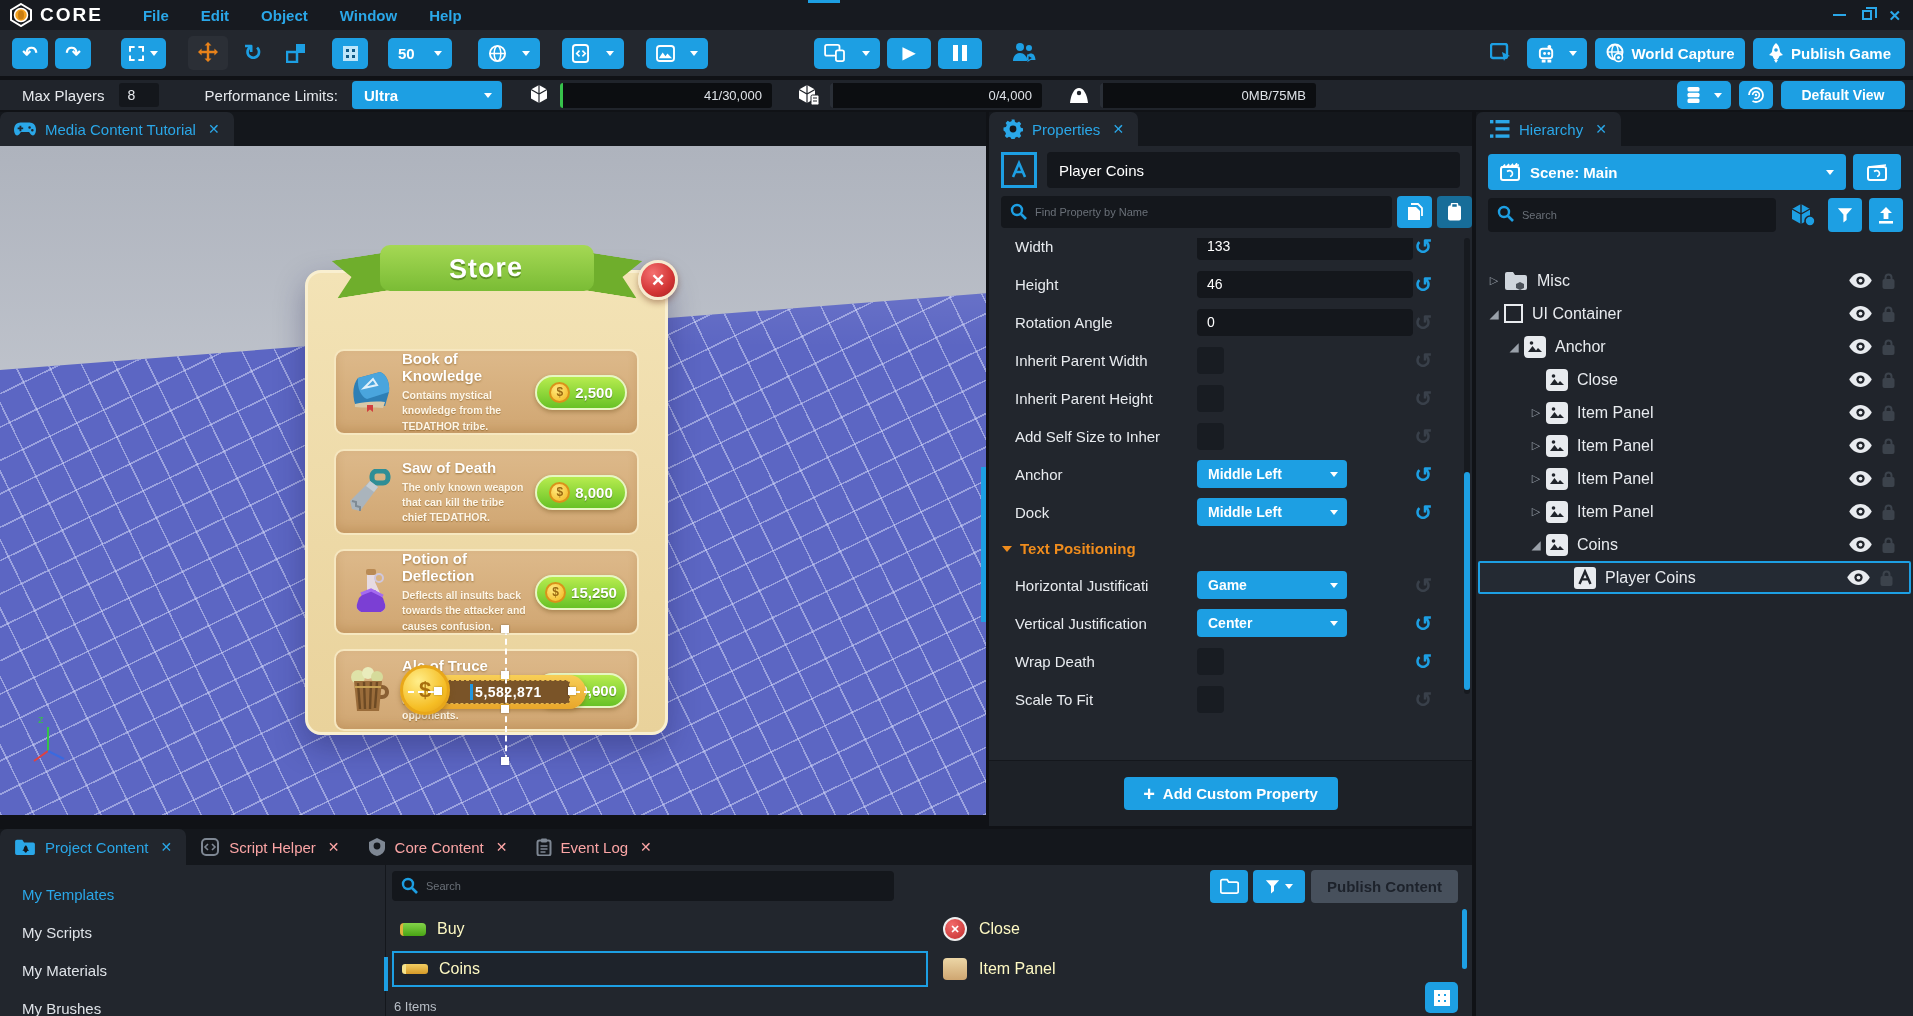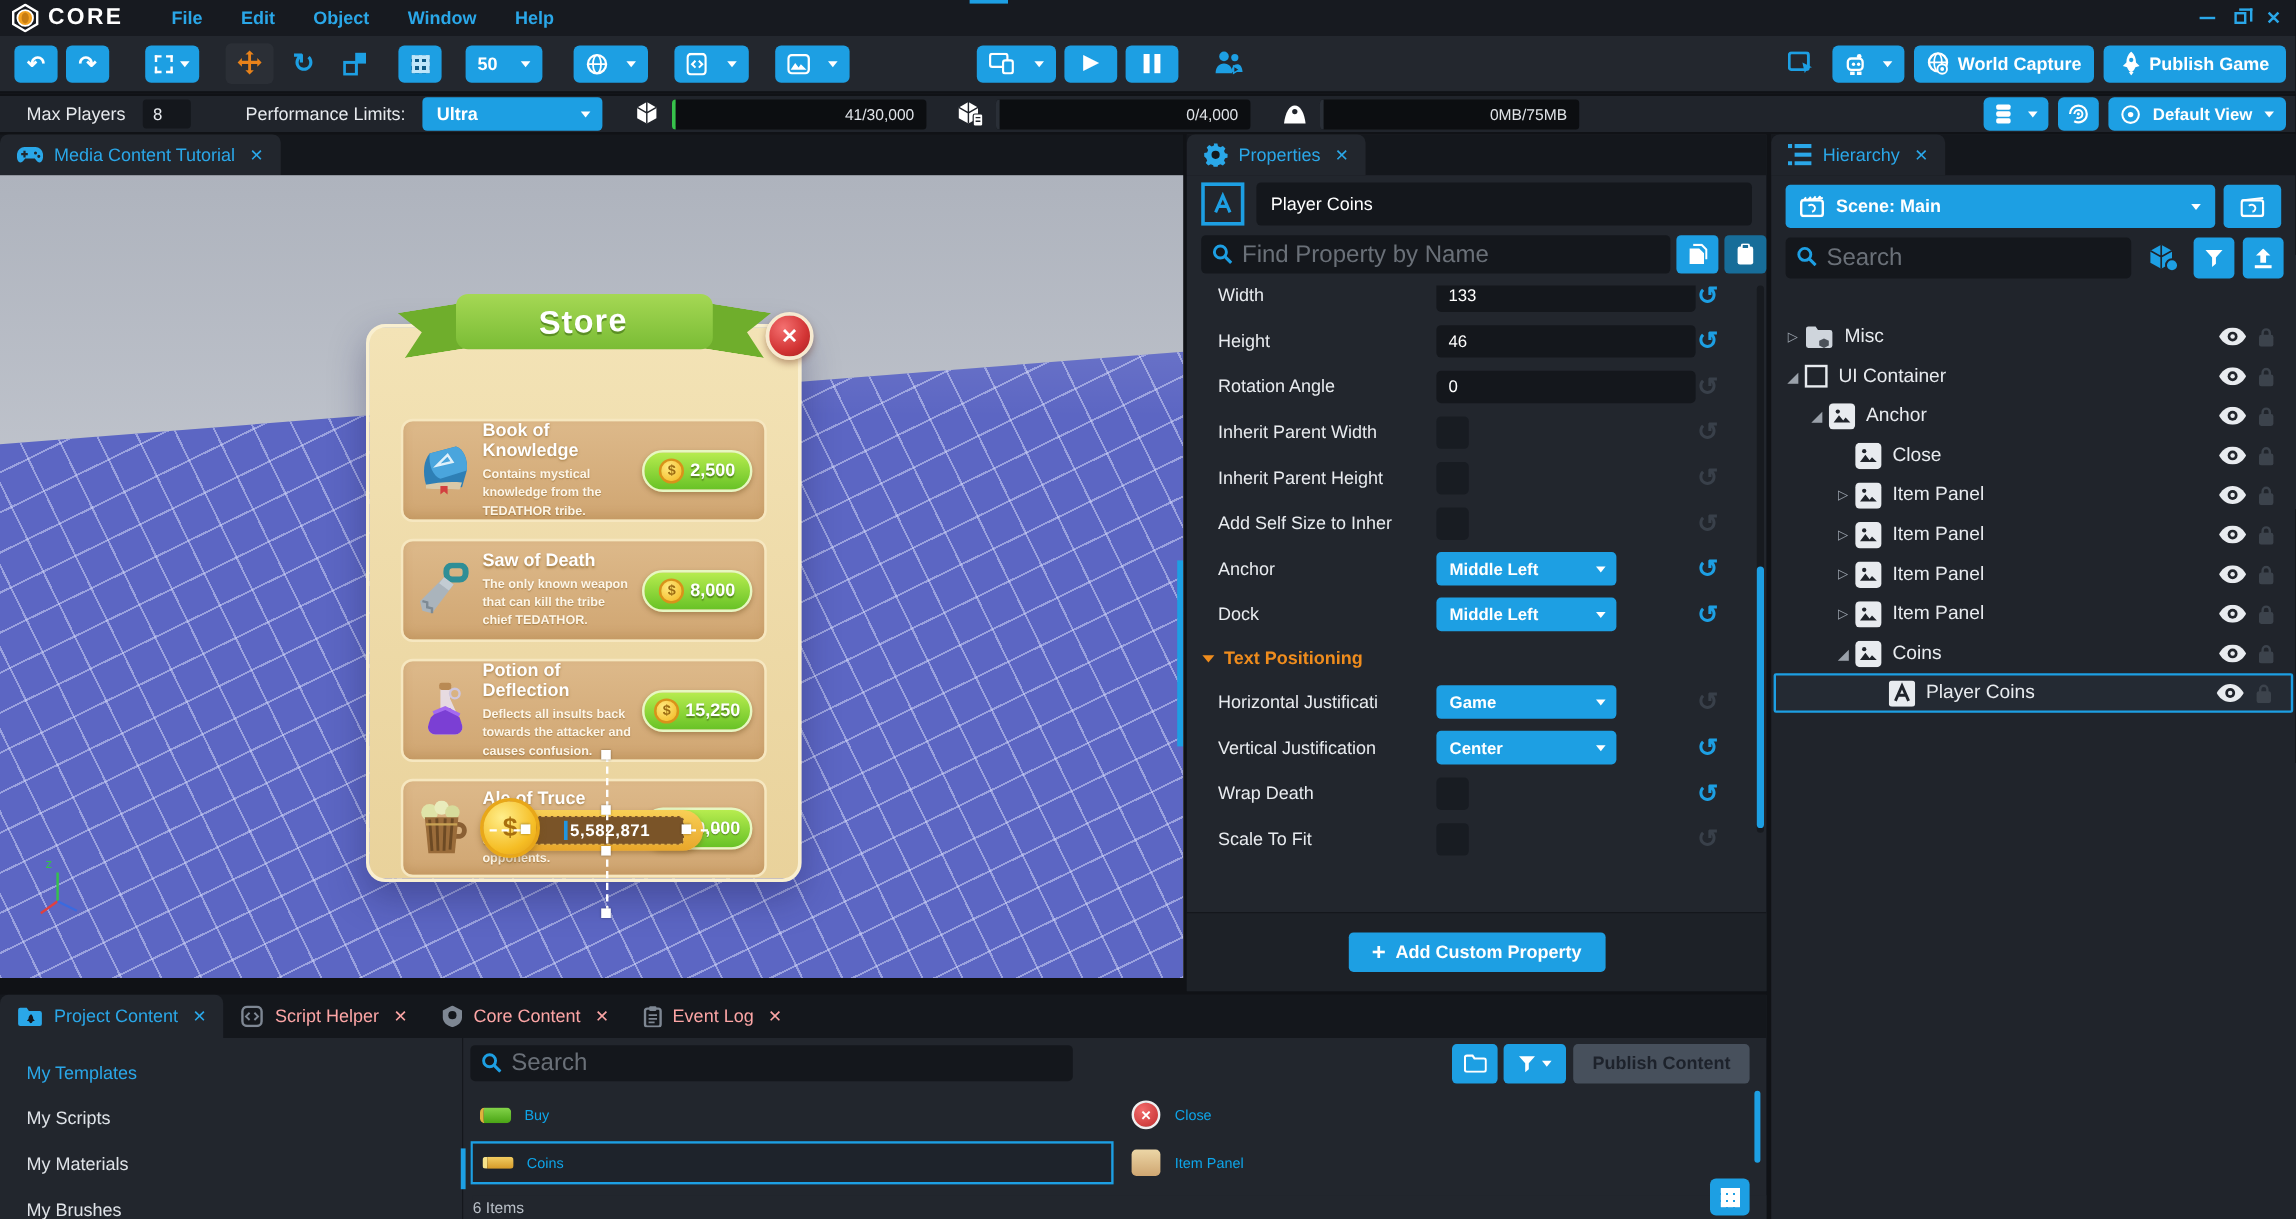--- a/index.html
+++ b/index.html
@@ -84,21 +84,21 @@
   .cursorbar{width:3px;height:16px;background:#2196e0;}
   .bigcoin{position:absolute;left:92px;top:392px;width:50px;height:50px;border-radius:50%;background:radial-gradient(circle at 35% 30%,#ffee8a,#f5bd24 65%,#e09b18);border:3px solid #e8a719;display:flex;align-items:center;justify-content:center;color:#a86f0e;font-weight:800;font-size:22px;z-index:2;box-shadow:0 3px 5px rgba(120,80,20,.4);}
   .selv{position:absolute;left:197px;top:356px;width:0;height:132px;border-left:2px dashed #fff;z-index:5;}
   .selh{position:absolute;top:418px;width:26px;height:0;border-top:2px dashed #fff;z-index:5;}
   .handle{position:absolute;width:8px;height:8px;background:#fff;z-index:6;box-shadow:0 0 2px rgba(0,0,0,.4);}
   
   .namerow{position:absolute;top:40px;left:12px;right:12px;height:36px;display:flex;align-items:center;gap:10px;}
   .aicon{width:36px;height:36px;border:3px solid #1d9fe3;display:flex;align-items:center;justify-content:center;flex:0 0 36px;}
   .nameinput{flex:1;height:36px;background:#14171c;border:none;border-radius:4px;color:#fff;font-size:15px;padding:0 12px;font-family:"Liberation Sans",sans-serif;}
   .searchrow{position:absolute;top:84px;left:12px;right:0;height:32px;display:flex;align-items:center;}
-  .sinput{height:32px;background:#14171c;border:none;border-radius:4px;color:#dfe3e8;font-size:20px;padding:0 10px 0 34px;font-family:"Liberation Sans",sans-serif;}
+  .sinput{height:32px;background:#14171c;border:none;border-radius:4px;color:#dfe3e8;font-size:11px;padding:0 10px 0 34px;font-family:"Liberation Sans",sans-serif;}
   .sinput::placeholder{color:#6a7078;}
   .swrap{position:relative;}
   .swrap .mag{position:absolute;left:9px;top:7px;}
   .minibtn{width:35px;height:32px;border-radius:4px;display:flex;align-items:center;justify-content:center;margin-left:5px;}
   .prows{position:absolute;top:126px;left:0;right:10px;height:500px;overflow:hidden;}
   .prow{display:flex;align-items:center;height:38px;padding:0 30px 0 26px;}
   .plabel{width:182px;font-size:15px;color:#e8ebef;white-space:nowrap;overflow:hidden;flex:0 0 182px;}
   .pinput{width:216px;height:27px;background:#14171c;border:none;border-radius:4px;color:#fff;font-size:14px;padding:0 10px;font-family:"Liberation Sans",sans-serif;}
   .pcheck{width:27px;height:27px;background:#181c22;border-radius:4px;}
   .pdd{width:150px;height:28px;background:#1d9fe3;border-radius:4px;color:#fff;font-weight:bold;font-size:14px;display:flex;align-items:center;justify-content:space-between;padding:0 9px 0 11px;}
@@ -135,21 +135,21 @@
   .sbitem.on{color:#2aa7e8;}
   .sb-thumb{position:absolute;left:384px;top:92px;width:4px;height:34px;background:#1d9fe3;}
   .bcontent{position:absolute;left:392px;right:0;top:0;bottom:0;}
   .bsearchrow{position:absolute;top:5px;left:0;right:14px;height:32px;display:flex;align-items:center;}
   .publish{height:33px;background:#47505c;border-radius:4px;color:#1d222b;font-weight:bold;font-size:15px;display:flex;align-items:center;justify-content:center;padding:0 16px;margin-left:6px;}
   .blist{position:absolute;top:42px;left:0;right:0;bottom:20px;overflow:hidden;}
   .lrow{position:absolute;height:36px;display:flex;align-items:center;gap:11px;padding:0 8px;}
   .lrow.c1{left:0;width:536px;}
   .lrow.c2{left:542px;width:520px;}
   .lrow.sel{border:2px solid #1d9fe3;background:#1e232b;}
-  .llabel{font-size:12px;color:#0ea5e9;}
+  .llabel{font-size:16px;color:#fef9c3;}
   .lico{width:26px;height:26px;display:flex;align-items:center;justify-content:center;flex:0 0 26px;}
   .ico-buy{width:26px;height:13px;border-radius:4px;background:linear-gradient(180deg,#83d349,#49a414);border-left:3px solid #e0b23c;}
   .ico-gold{width:26px;height:10px;border-radius:3px;background:linear-gradient(180deg,#f2cd62,#d69a28);border-left:4px solid #f6e28a;}
   .ico-close{width:24px;height:24px;border-radius:50%;background:radial-gradient(circle at 35% 30%,#f26b6b,#c22d2d);border:2px solid #efefef;color:#fff;font-weight:bold;font-size:11px;display:flex;align-items:center;justify-content:center;}
   .ico-tan{width:24px;height:22px;border-radius:4px;background:linear-gradient(180deg,#ecd6a6,#cfa671);}
   .bstatus{position:absolute;left:2px;right:0;bottom:0;height:20px;background:#22262d;display:flex;align-items:center;font-size:13px;color:#b9bfc7;}
   .gridbtn{position:absolute;right:14px;bottom:3px;width:33px;height:31px;background:#1d9fe3;border-radius:5px;display:flex;align-items:center;justify-content:center;}
   .dots9{width:16px;height:16px;background-image:repeating-linear-gradient(0deg,#fff 0 4px,transparent 4px 6px),repeating-linear-gradient(90deg,#fff 0 4px,transparent 4px 6px);background-blend-mode:multiply;}
   .lscroll{position:absolute;right:5px;top:44px;width:5px;height:60px;background:#1d9fe3;border-radius:3px;}
 </style>
@@ -351,21 +351,21 @@
         </svg>
       <span class="caret"></span>
     </div>
     <div class="b sq" style="width:34px;height:28px;">
       <svg width="18" height="18" viewBox="0 0 18 18">
           <path d="M9 9m-7 0a7 7 0 1 1 14 0 7 7 0 0 1-10.5 6" fill="none" stroke="#fff" stroke-width="1.8"></path>
           <path d="M9 9m-3.4 0a3.4 3.4 0 1 1 6.8 0 3.4 3.4 0 0 1-5 3" fill="none" stroke="#fff" stroke-width="1.6"></path>
           <circle cx="9" cy="9" r="1.2" fill="#fff"></circle>
         </svg>
     </div>
-    <div class="b" style="width:148px;height:28px;justify-content:space-between;padding:0 10px;">
+    <div class="b" style="width:124px;height:28px;justify-content:space-between;padding:0 10px;flex-direction:column;">
       <svg width="17" height="17" viewBox="0 0 18 18">
           <circle cx="9" cy="9" r="7.3" fill="none" stroke="#fff" stroke-width="1.8"></circle>
           <circle cx="9" cy="9" r="2.4" fill="#fff"></circle>
         </svg>
       <span class="btxt" style="font-size:14px">Default View</span>
       <span class="caret"></span>
     </div>
   </div>
 </div>
 

